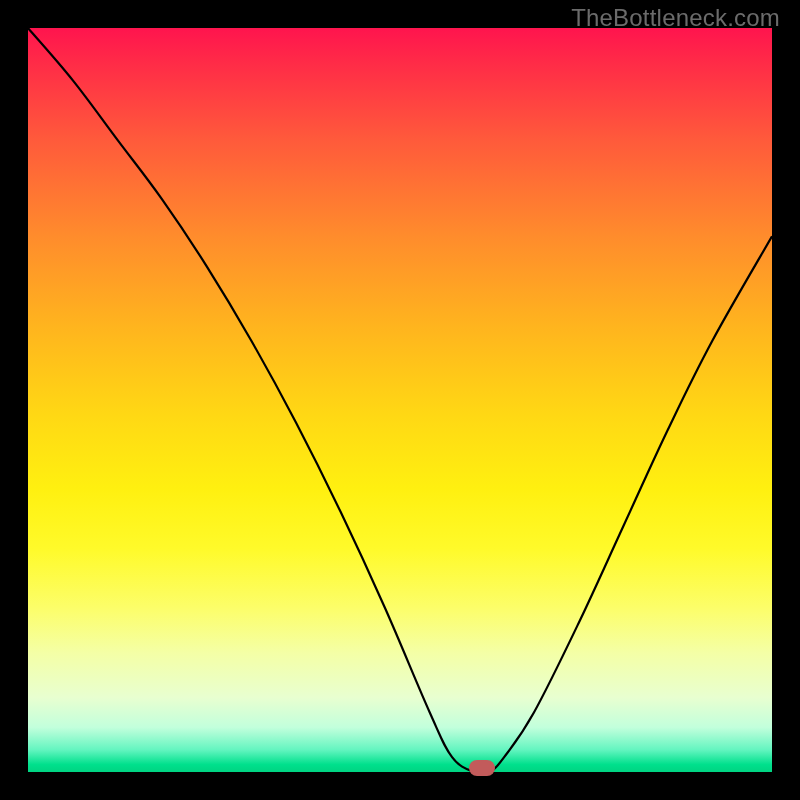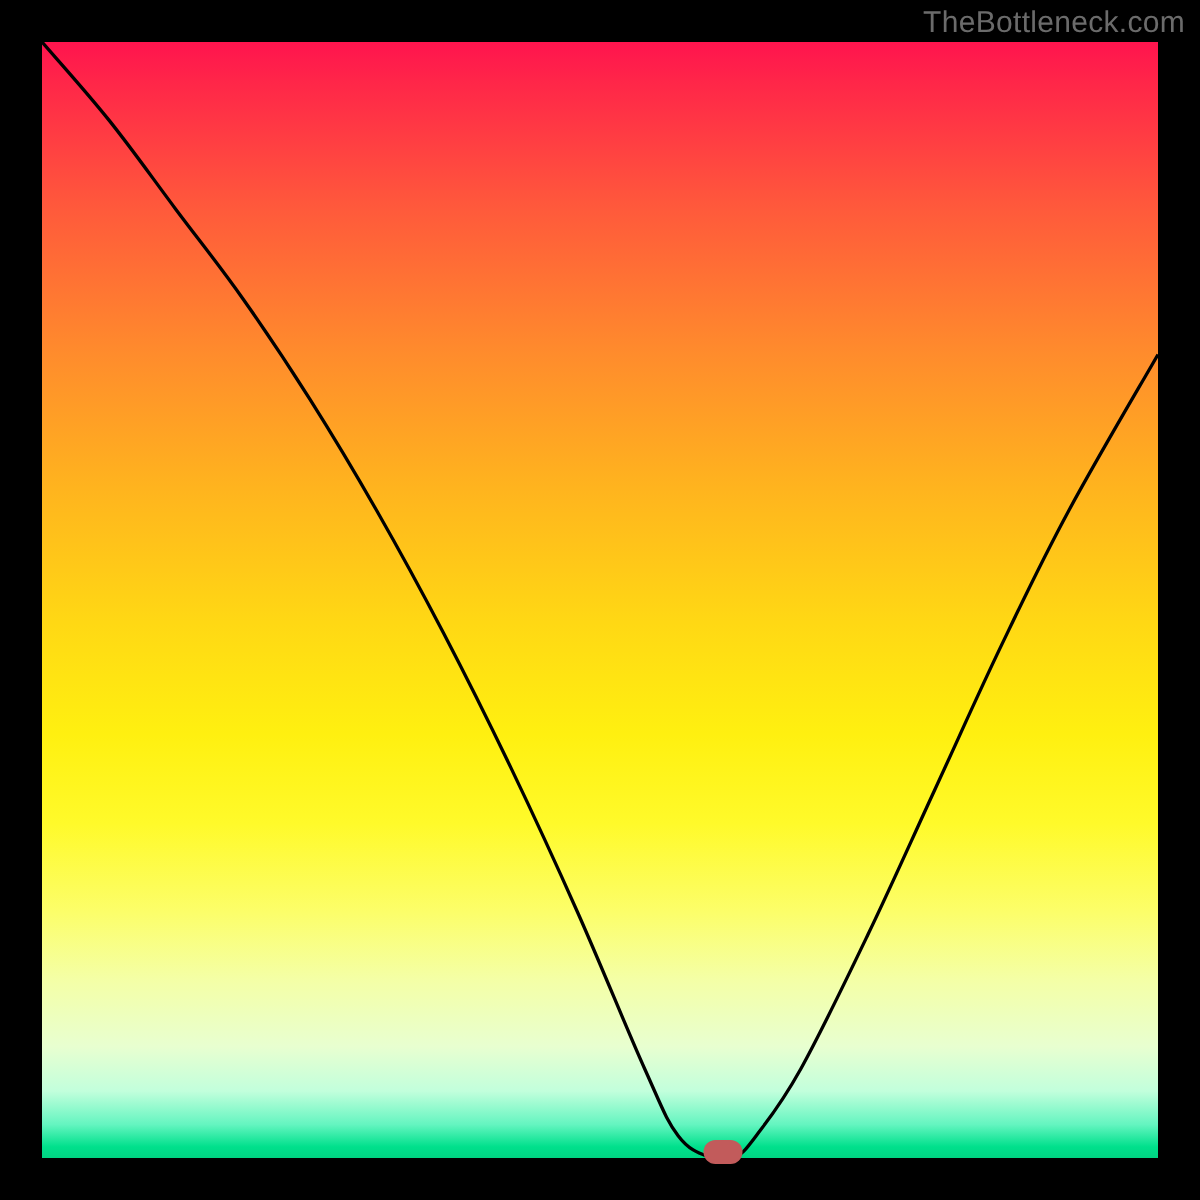--- a/index.html
+++ b/index.html
@@ -48,23 +48,23 @@
     position: absolute;
     width: 26px;
     height: 16px;
     background: #c25b5b;
     border-radius: 8px;
     transform: translate(-50%, -50%);
   }
   .watermark {
     position: absolute;
     top: 4px;
-    right: 10px;
+    right: 20px;
     color: #6b6b6b;
-    font-size: 20px;
+    font-size: 24px;
     font-weight: 500;
     letter-spacing: 0.2px;
   }
 </style>
 </head>
 <body>
 
 <div class="frame">
   <div class="watermark">TheBottleneck.com</div>
 

